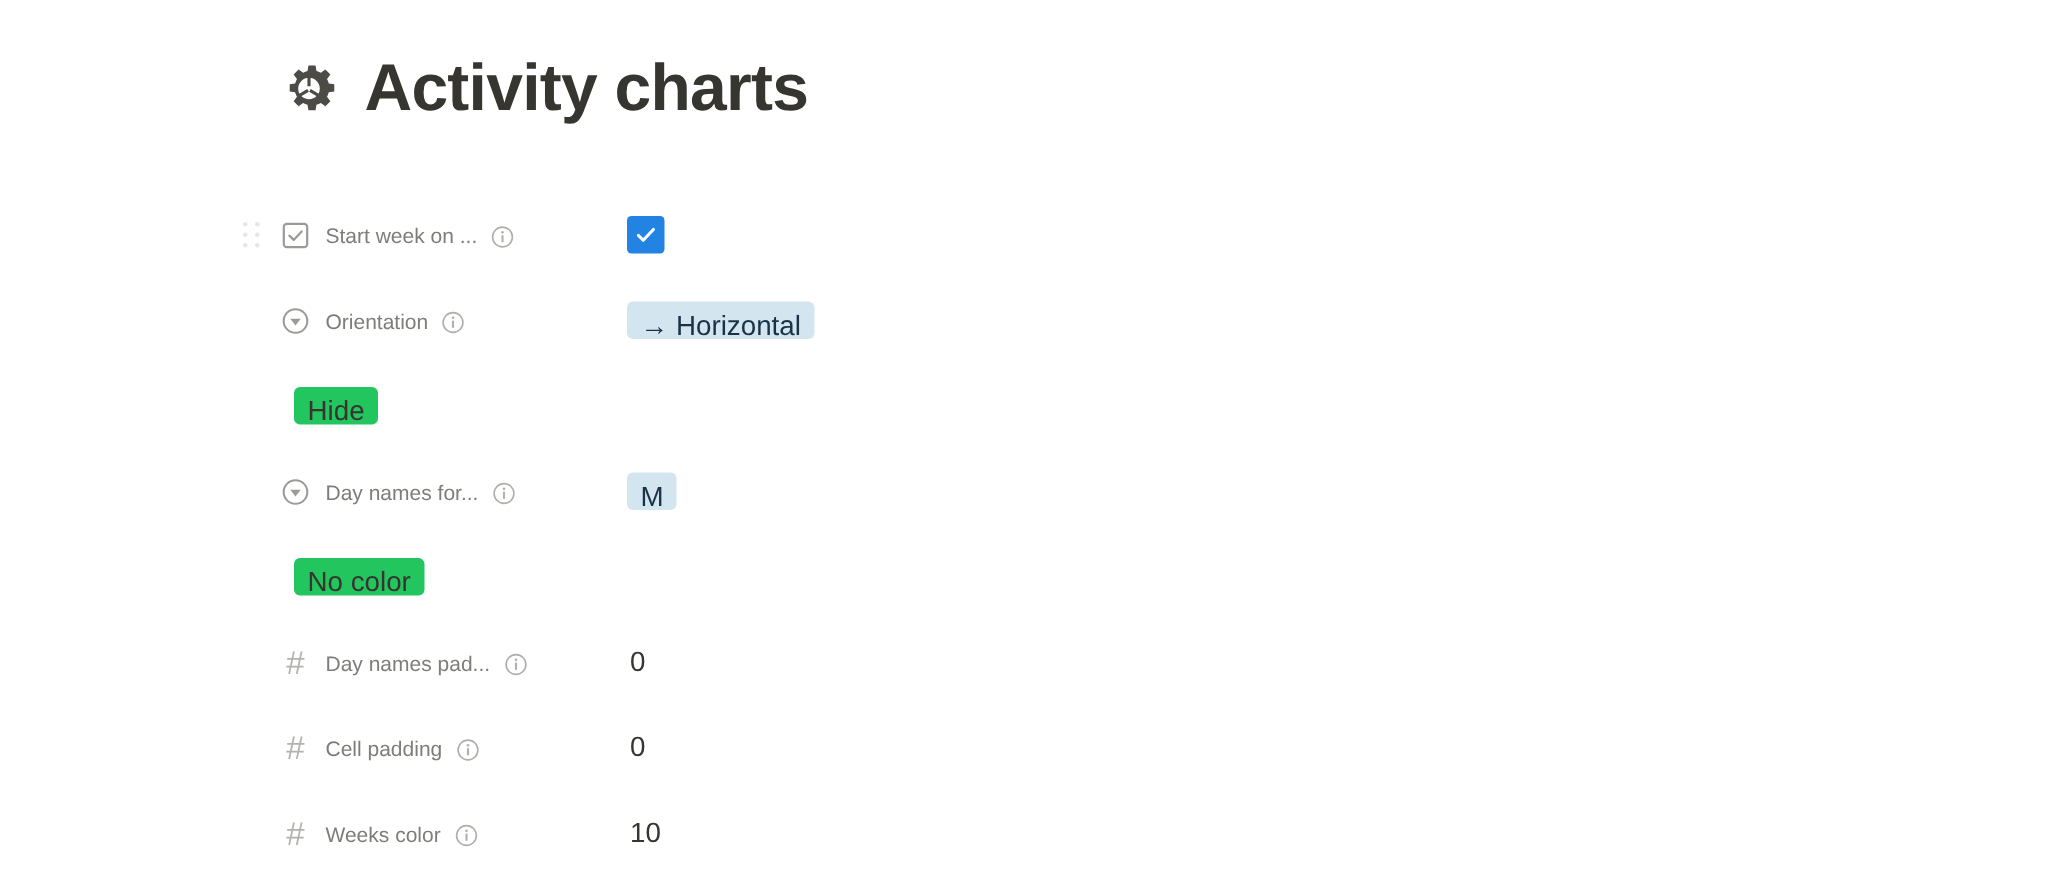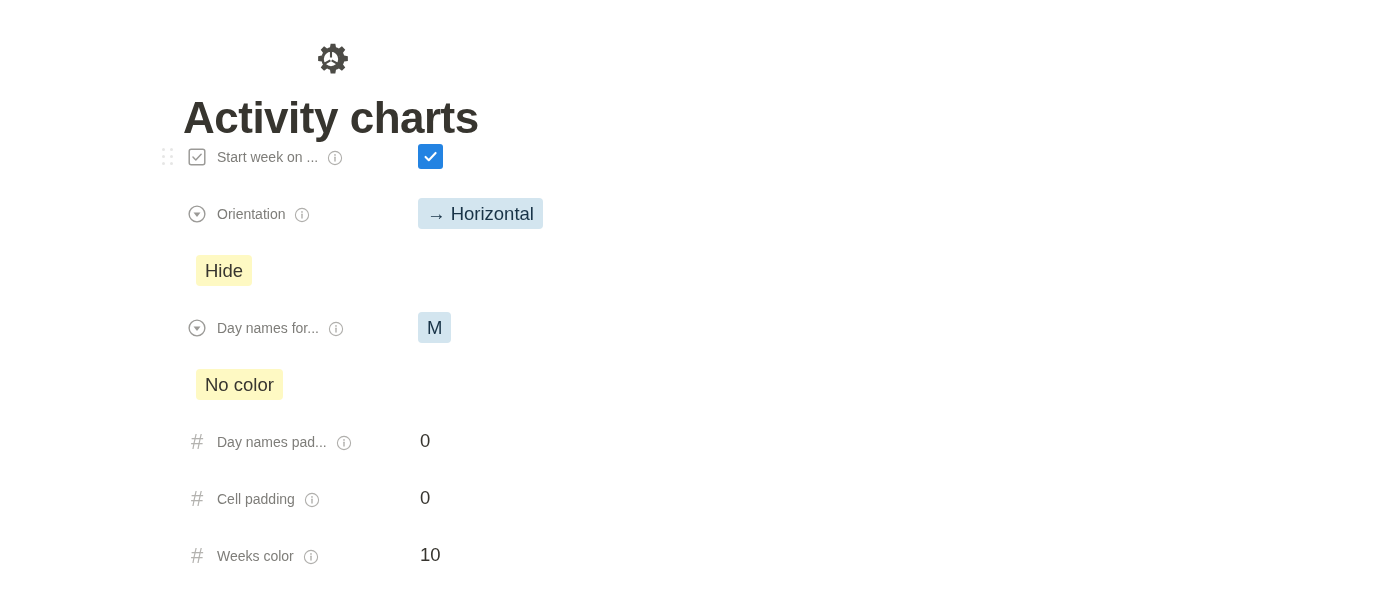--- a/index.html
+++ b/index.html
@@ -24,21 +24,20 @@
   }
 
   
   .title-row {
     position: absolute;
     left: 183px;
     top: 36px;
     display: flex;
     align-items: center;
     gap: 14px;
-    flex-direction: column;
   }
   .gear-icon {
     width: 46px;
     height: 46px;
     flex: 0 0 46px;
     display: block;
   }
   .page-title {
     font-size: 44px;
     font-weight: bold;
@@ -144,29 +143,29 @@
   }
   .checkbox-value svg { width: 17px; height: 17px; display: block; }
 
   
   .pill {
     display: inline-flex;
     align-items: center;
     border-radius: 4px;
     font-size: 18.5px;
     line-height: 1;
-    padding: 7px 9px 5px 9px;
+    padding: 7px 9px 0 9px;
     white-space: nowrap;
   }
   .pill.blue {
     background: #d3e5ef;
     color: #183347;
   }
   .pill.gray {
-    background: #fef9c3;
+    background: #22c55e;
     color: #37352f;
   }
 
   .number-value {
     font-size: 18.5px;
     color: #37352f;
     line-height: 1;
     padding-left: 2px;
   }
 </style>

